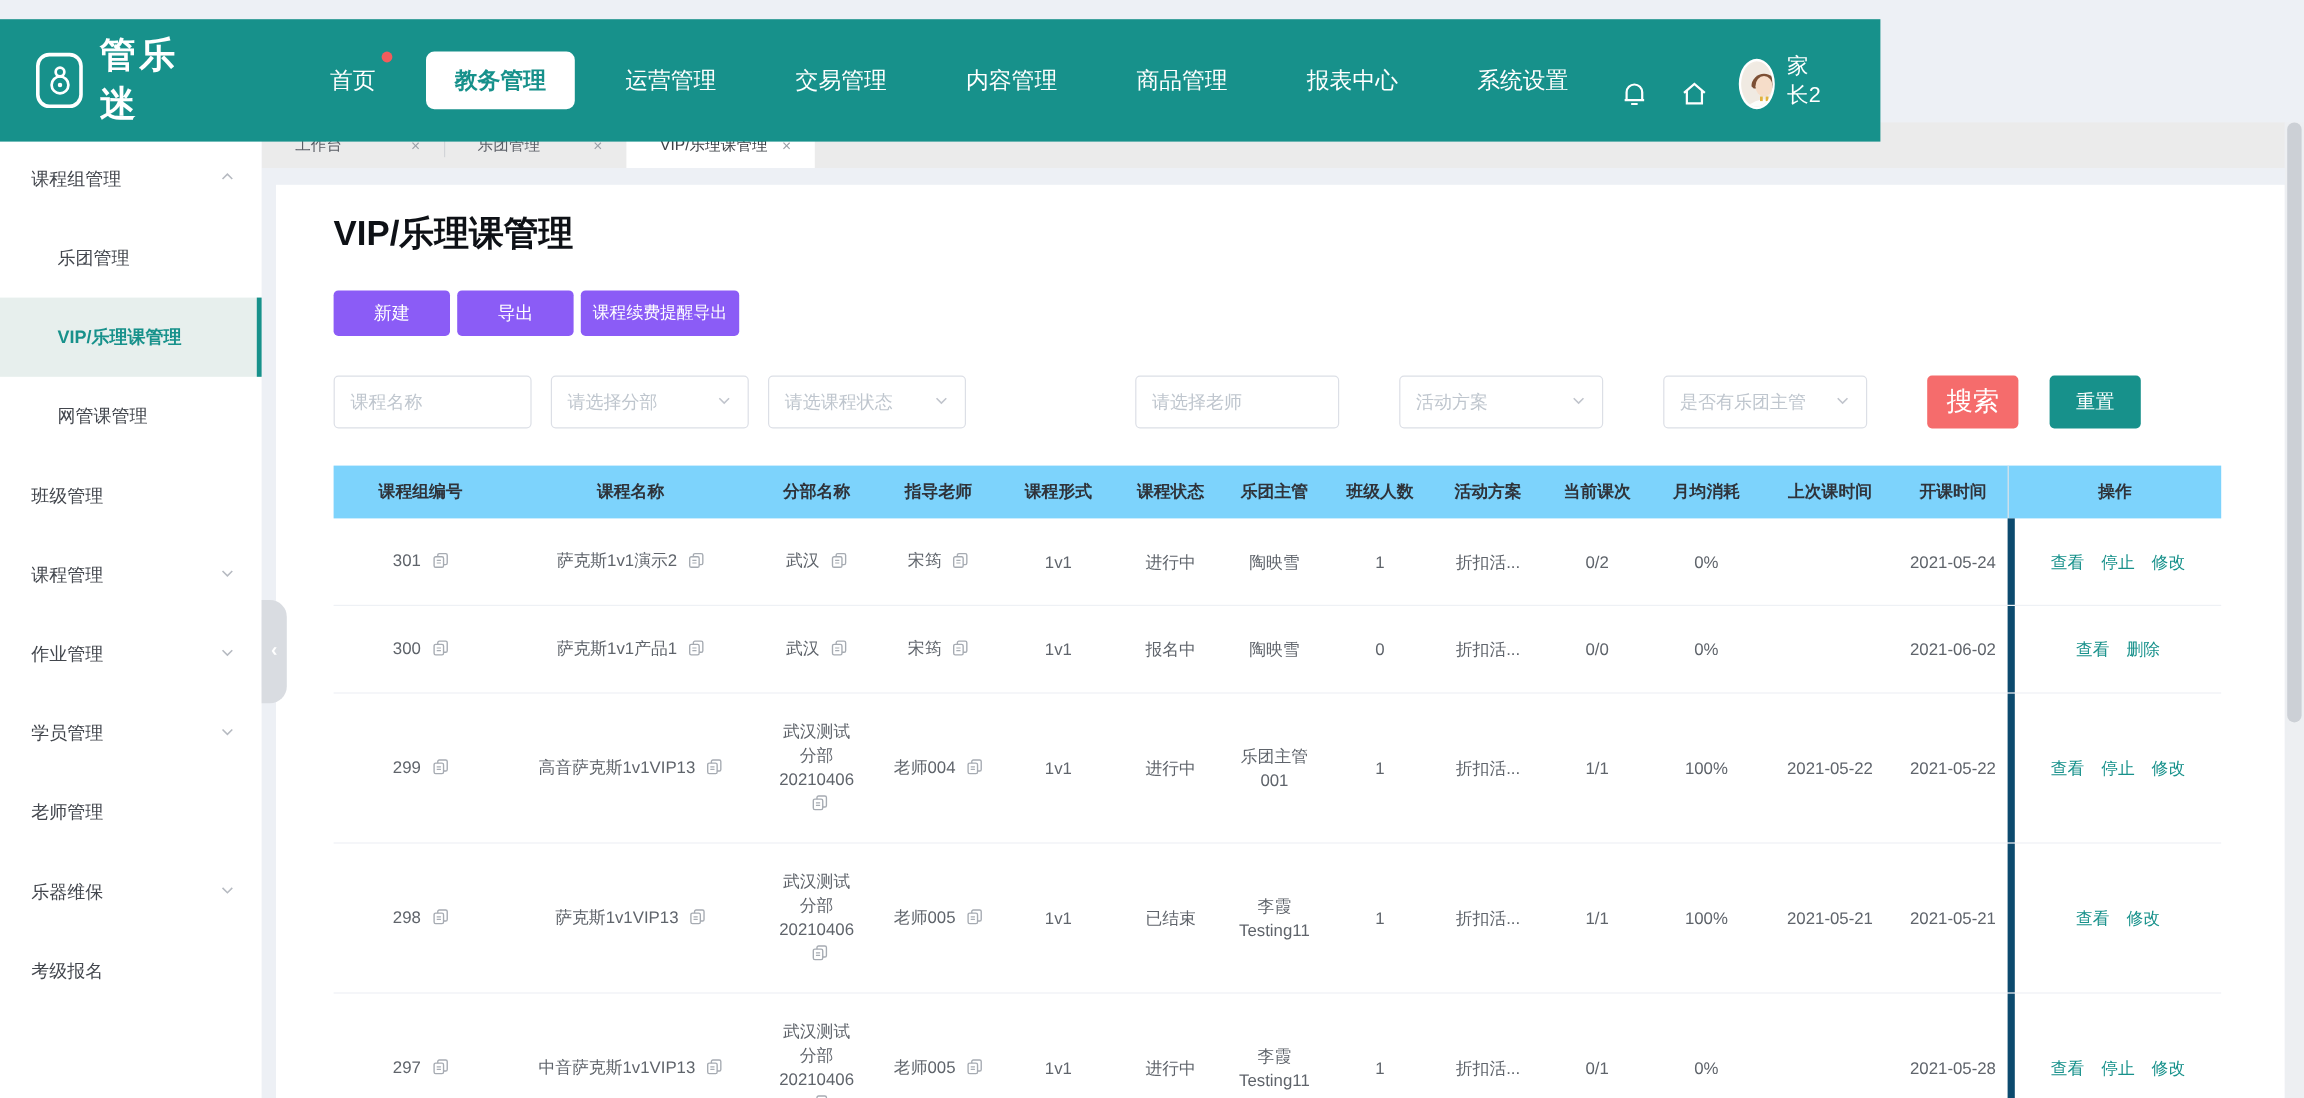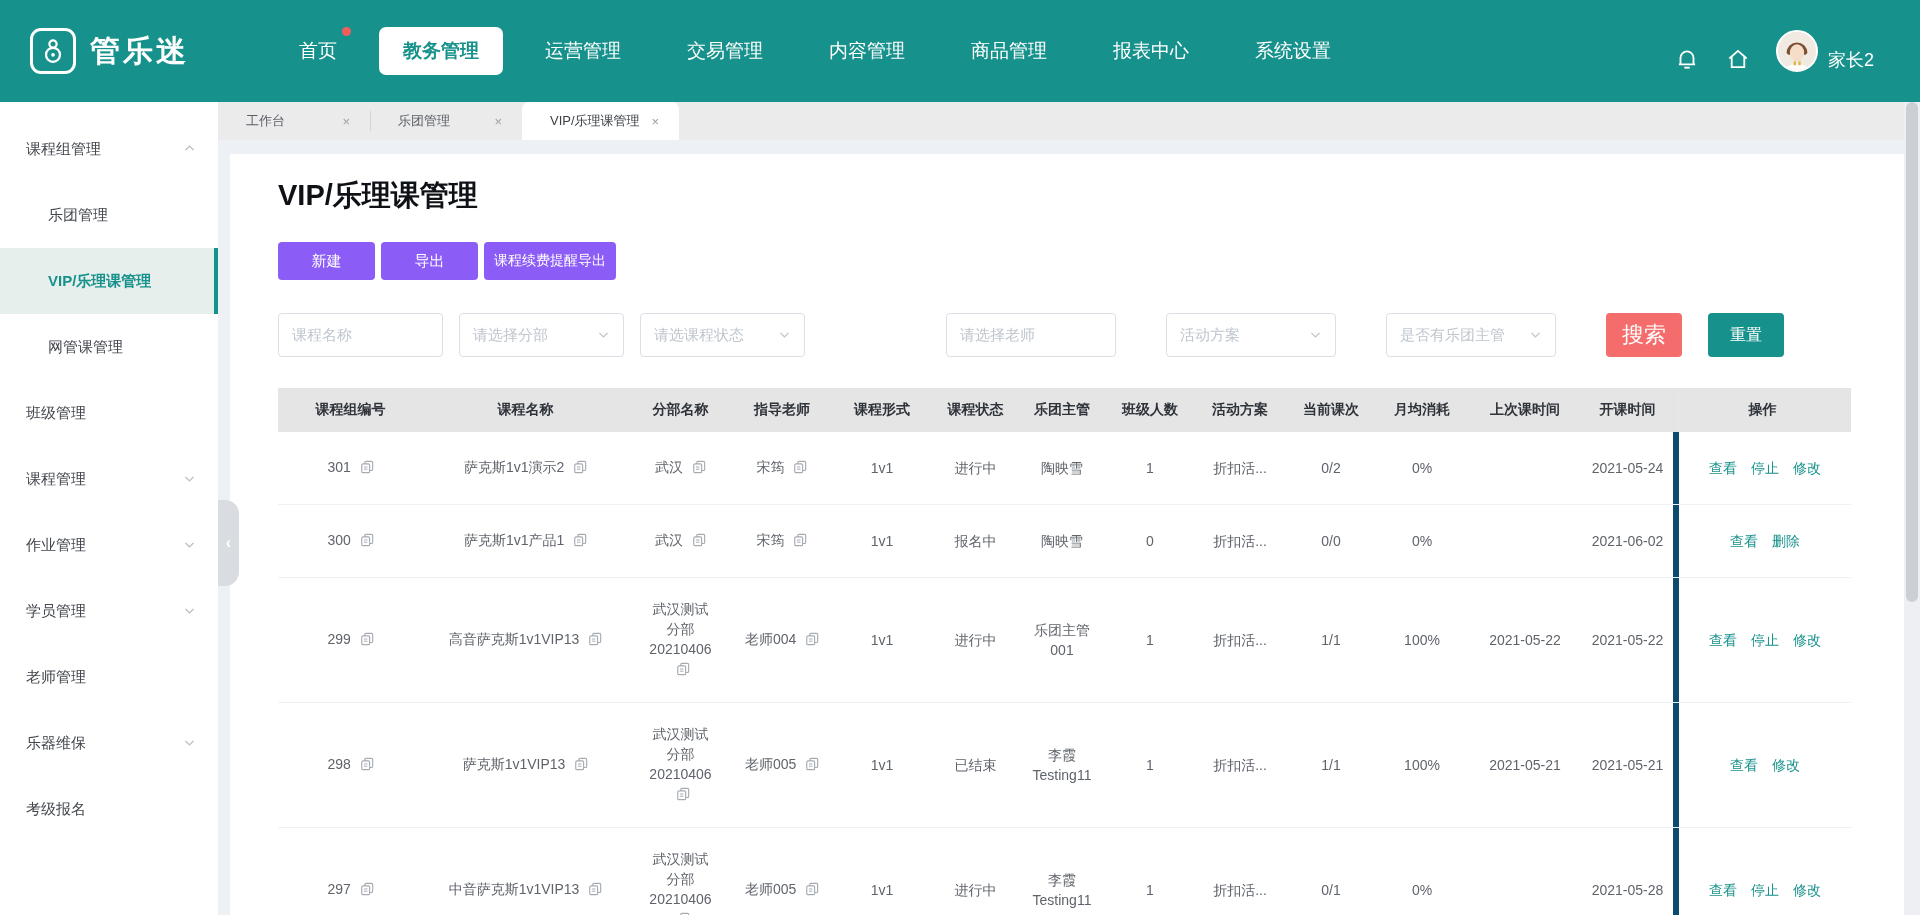--- a/index.html
+++ b/index.html
@@ -1,20 +1,20 @@
 <!DOCTYPE html>
 <html><head>
 <meta charset="utf-8">
 <style>
   * { box-sizing: border-box; margin: 0; padding: 0; }
   html,body { width:1920px; height:915px; overflow:hidden;
     font-family:"Liberation Sans","DejaVu Sans",sans-serif; background:#edf0f5; }
 
   
-  .topbar{position:absolute;left:0;top:0;width:1920px;height:102px;background:#17918b;
+  .topbar{position:absolute;left:0;top:16px;width:1567px;height:102px;background:#17918b;
     display:flex;align-items:center;z-index:30;}
   .logo{display:flex;align-items:center;margin-left:30px;}
   .logo-box{width:46px;height:46px;border:3px solid #fff;border-radius:11px;
     display:flex;align-items:center;justify-content:center;}
   .brand{color:#fff;font-size:30px;font-weight:bold;margin-left:14px;letter-spacing:3px;}
   .nav{display:flex;align-items:flex-start;margin-left:86px;}
   .nav-item{position:relative;color:#fff;font-size:19px;padding:11px 24px;margin-right:18px;cursor:pointer;white-space:nowrap;}
   .nav-item.active{background:#fff;color:#17918b;border-radius:7px;font-weight:bold;}
   .nav-dot{position:absolute;top:0;right:10px;width:9px;height:9px;border-radius:50%;background:#f25c5c;}
   .top-right{margin-left:auto;display:flex;align-items:flex-end;margin-right:46px;gap:24px;}
@@ -64,21 +64,21 @@
   .filter.gap-before{margin-left:125px;}
   .filter .chev{color:#c0c4cc;}
   .search-btn{width:76px;height:44px;background:#f56c6c;color:#fff;border:none;border-radius:4px;
     font-size:22px;cursor:pointer;margin-left:0;font-family:inherit;}
   .reset-btn{width:76px;height:44px;background:#17918b;color:#fff;border:none;border-radius:4px;
     font-size:16px;cursor:pointer;margin-left:26px;font-family:inherit;}
 
   
   .table{--cols:145px 205px 105px 98px 102px 85px 88px 88px 92px 90px 92px 114px 91px 178px;
     width:1573px;margin-top:31px;font-size:14px;}
-  .thead{display:grid;grid-template-columns:var(--cols);background:#e5e5e5;height:44px;}
+  .thead{display:grid;grid-template-columns:var(--cols);background:#7dd3fc;height:44px;}
   .th{display:flex;align-items:center;justify-content:center;color:#2f333a;font-weight:bold;}
   .th.op{border-left:1px solid #dfe3e8;}
   .trow{display:grid;grid-template-columns:var(--cols);border-bottom:1px solid #eef1f5;}
   .td{display:flex;align-items:center;justify-content:center;text-align:center;
     color:#5f646b;padding:21px 8px;min-height:72px;line-height:20px;}
   .td.branch{padding:21px 22px;}
   .td.op{border-left:6px solid #0c4a6e;text-align:center;}
   .copy-ic{display:inline-block;vertical-align:-2px;margin-left:5px;cursor:pointer;}
   .link{color:#17918b;margin:0 7px;cursor:pointer;white-space:nowrap;}
 

